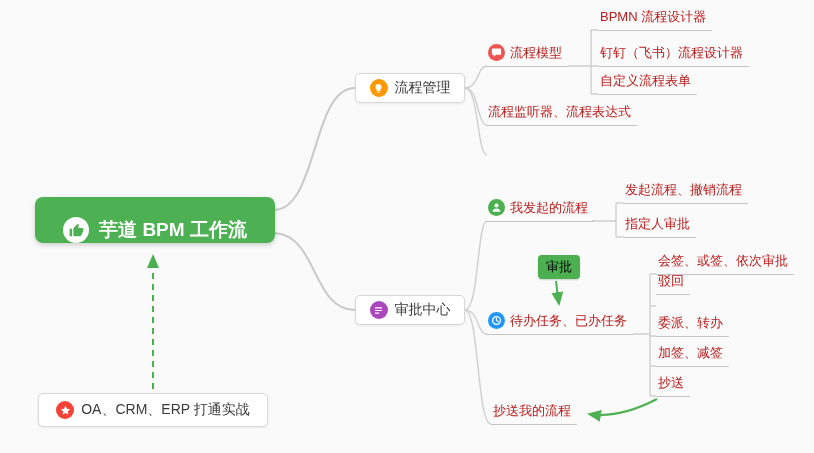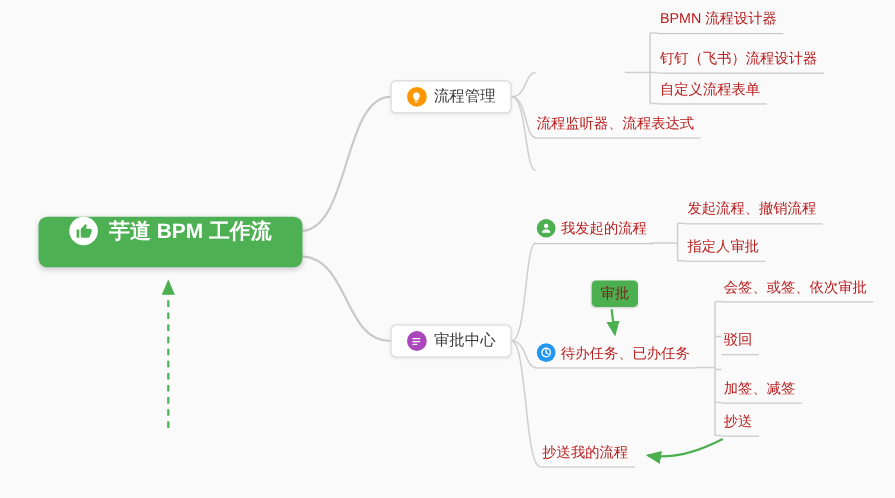--- a/index.html
+++ b/index.html
@@ -1,32 +1,32 @@
 <!DOCTYPE html>
 <html><head>
 <meta charset="utf-8">
 <style>
   *{margin:0;padding:0;box-sizing:border-box}
   html,body{background:#eee}
   body{font-family:"Liberation Sans","DejaVu Sans",sans-serif}
   #stage{position:relative;width:814px;height:453px;background:#fafafa;overflow:hidden}
   #edges{position:absolute;left:0;top:0;width:814px;height:453px;pointer-events:none}
   .node{position:absolute}
-  .root-node{display:flex;align-items:flex-start;justify-content:center;gap:10px;background:#4db052;color:#fff;
+  .root-node{display:flex;align-items:flex-end;justify-content:center;gap:10px;background:#4db052;color:#fff;
     border-radius:8px;font-size:19px;font-weight:bold;box-shadow:0 2px 5px rgba(0,0,0,.18)}
   .root-badge{width:26px;height:26px;background:#fff;border-radius:50%;display:flex;align-items:center;justify-content:center;flex:none}
   .root-badge svg{width:15px;height:15px;display:block}
   .box{display:flex;align-items:center;justify-content:center;gap:7px;background:#fff;border:1px solid #d8d8d8;
     border-radius:5px;font-size:14px;color:#3a3a3a;box-shadow:0 1px 3px rgba(0,0,0,.07);white-space:nowrap}
   .leaf{display:flex;align-items:center;gap:5px;padding:0 6px 5px 2px;border-bottom:1px solid #c4c4c4;
     font-size:13px;line-height:17px;color:#b91c1c;white-space:nowrap}
   .badge{width:17px;height:17px;border-radius:50%;display:flex;align-items:center;justify-content:center;flex:none}
   .badge svg{width:11px;height:11px;display:block}
   .box .badge{width:18px;height:18px}
-  .edge-label{display:flex;align-items:center;justify-content:center;background:#4caf50;color:#7f1d1d;
+  .edge-label{display:flex;align-items:center;justify-content:center;background:#4caf50;color:#000000;
     font-size:13px;padding:3px 8px;border-radius:4px;box-shadow:0 1px 2px rgba(0,0,0,.18)}
   .gray-edge{stroke:#cfcfcf;fill:none;stroke-width:1.4px}
   .gray-edge-main{stroke:#c9c9c9;fill:none;stroke-width:2px}
   .green-edge{stroke:#4caf50;fill:none;stroke-width:2px}
   .green-edge-dashed{stroke:#4caf50;fill:none;stroke-width:2px;stroke-dasharray:6 5}
 </style>
 </head>
 <body>
 
 <div id="stage">
@@ -71,20 +71,28 @@
 
   <div class="node box" style="left:355px;top:73px;width:110px;height:30px">
     <span class="badge" style="background:#ff9800">
       <svg viewBox="0 0 24 24" fill="#fff">
           <path d="M12 2a7 7 0 0 0-4 12.7V17a1 1 0 0 0 1 1h6a1 1 0 0 0 1-1v-2.3A7 7 0 0 0 12 2zM9 20h6v1a1 1 0 0 1-1 1h-4a1 1 0 0 1-1-1v-1z"></path>
         </svg>
     </span>
     <span>流程管理</span>
   </div>
 
+  <div class="node leaf" style="left:486px;top:44px">
+    <span class="badge" style="background:#ef5350">
+      <svg viewBox="0 0 24 24" fill="#fff">
+          <path d="M4 3h16a2 2 0 0 1 2 2v10a2 2 0 0 1-2 2h-9l-5 4v-4H4a2 2 0 0 1-2-2V5a2 2 0 0 1 2-2z"></path>
+        </svg>
+    </span>
+    <span>流程模型</span>
+  </div>
 
   <div class="node leaf" style="left:598px;top:8px">
     <span>BPMN 流程设计器</span>
   </div>
 
   <div class="node leaf" style="left:598px;top:44px">
     <span>钉钉（飞书）流程设计器</span>
   </div>
 
   <div class="node leaf" style="left:598px;top:72px">
@@ -136,31 +144,42 @@
           <path d="M12 6.5V12l4 2.8" fill="none" stroke="#fff" stroke-width="2.6" stroke-linecap="round"></path>
         </svg>
     </span>
     <span>待办任务、已办任务</span>
   </div>
 
   <div class="node leaf" style="left:656px;top:252px">
     <span>会签、或签、依次审批</span>
   </div>
 
-  <div class="node leaf" style="left:656px;top:300px">
+  <div class="node leaf" style="left:656px;top:272px">
     <span>驳回</span>
   </div>
 
+  <div class="node leaf" style="left:656px;top:314px">
+    <span>委派、转办</span>
+  </div>
 
   <div class="node leaf" style="left:656px;top:344px">
     <span>加签、减签</span>
   </div>
 
   <div class="node leaf" style="left:656px;top:374px">
     <span>抄送</span>
   </div>
 
   <div class="node leaf" style="left:491px;top:402px">
     <span>抄送我的流程</span>
   </div>
 
+  <div class="node box" style="left:38px;top:393px;width:230px;height:34px">
+    <span class="badge" style="background:#f44336">
+      <svg viewBox="0 0 24 24" fill="#fff">
+          <path d="M12 1.8l3.1 6.3 6.9 1-5 4.9 1.2 6.9L12 17.6 5.8 20.9 7 14 2 9.1l6.9-1z"></path>
+        </svg>
+    </span>
+    <span>OA、CRM、ERP 打通实战</span>
+  </div>
 
 </div>
 
 </body></html>

